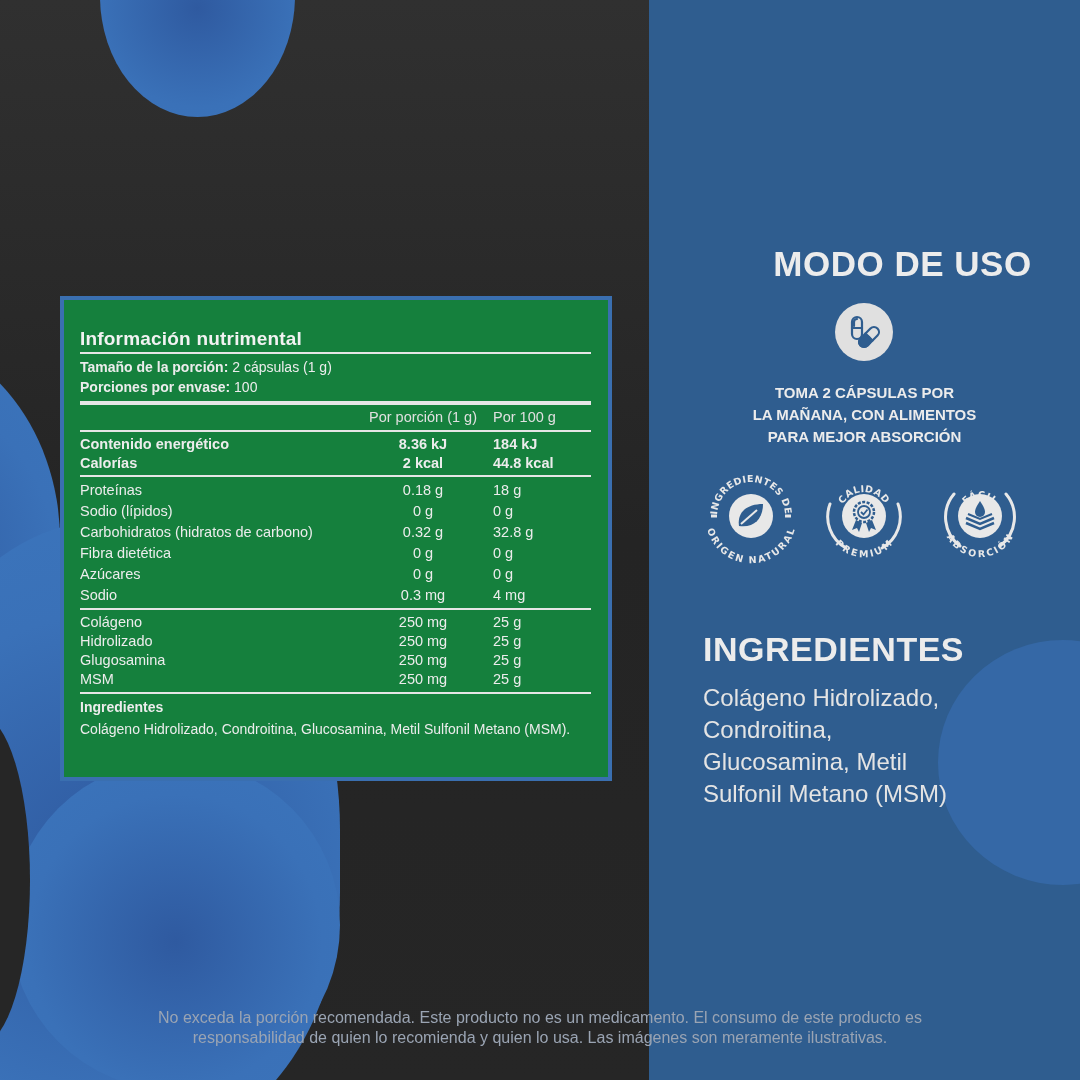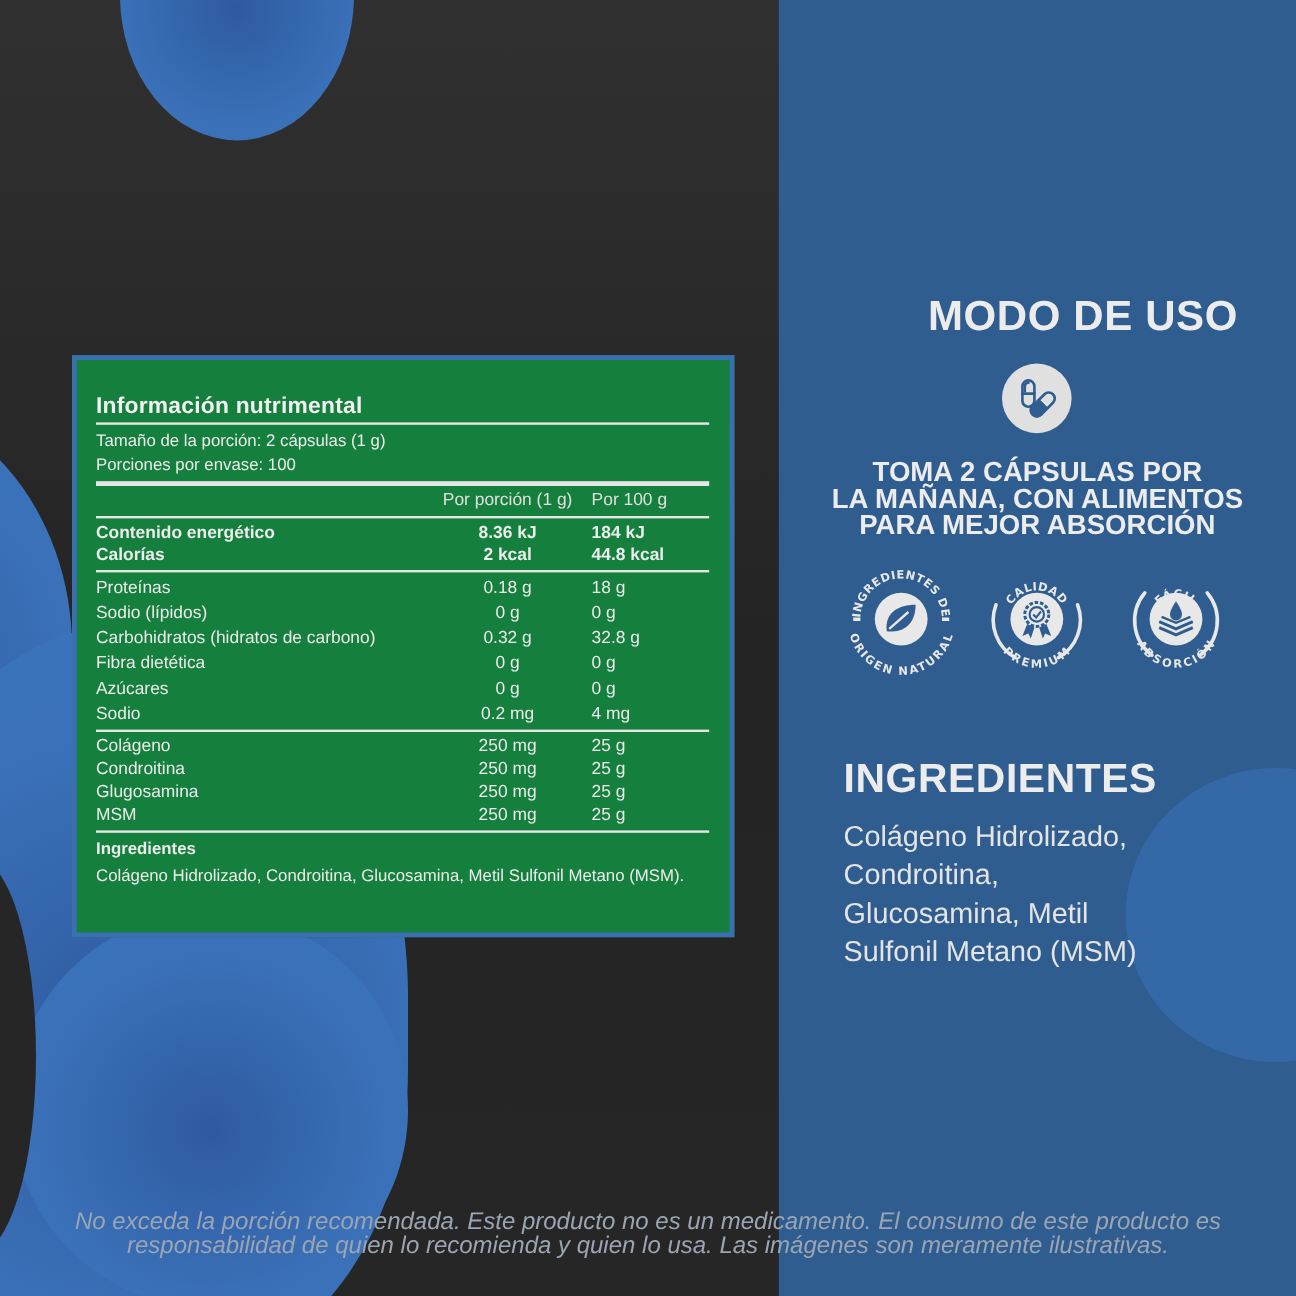--- a/index.html
+++ b/index.html
@@ -37,21 +37,21 @@
     position: absolute; left: 60px; top: 296px; width: 552px; height: 485px;
     background: #15803d;
     border: 4px solid #3a6fb0;
   }
   .panel-inner { position: absolute; left: 16px; top: 28px; width: 511px; }
   .nt-title { font-size: 19px; font-weight: bold; color: #f2f2f2; letter-spacing: 0.2px; line-height: 22px; }
   .rule-thin { height: 2px; background: #e6e6e6; margin: 2px 0 3px; }
   .rule-thick { height: 4px; background: #e6e6e6; margin: 4px 0 2px; }
   .rule-mid { height: 2px; background: #e6e6e6; margin: 3px 0 3px; }
   .meta-line { font-size: 14px; line-height: 20px; color: #ececec; }
-  .meta-line b { font-weight: normal; }
+  .meta-line b { font-weight: bold; }
   .row { display: flex; font-size: 14.5px; line-height: 21px; color: #ececec; }
   .row.tight { line-height: 19px; }
   .row .c1 { flex: 1; }
   .row .c2 { width: 140px; text-align: center; }
   .row .c3 { width: 98px; text-align: left; }
   .row.bold { font-weight: bold; }
   .row.hdr { font-size: 14.5px; color: #e0e0e0; }
   .ing-head { font-size: 14px; font-weight: bold; margin-top: 4px; line-height: 19px; }
   .ing-text { font-size: 14px; line-height: 21px; margin-top: 2px; }
 
@@ -59,32 +59,32 @@
   .modo-title {
     position: absolute; left: 649px; width: 507px; top: 244px; text-align: center;
     font-size: 35px; font-weight: bold; color: #ececec; letter-spacing: 0.5px;
   }
   .pill-circle {
     position: absolute; left: 835px; top: 303px; width: 58px; height: 58px; border-radius: 50%;
     background: #e0e0e0; display: flex; align-items: center; justify-content: center;
   }
   .usage-text {
     position: absolute; left: 649px; width: 431px; top: 382px; text-align: center;
-    font-size: 23px; font-weight: bold; line-height: 22px; color: #ececec;
+    font-size: 15px; font-weight: bold; line-height: 22px; color: #ececec;
   }
   .badge { position: absolute; top: 468px; width: 96px; height: 96px; }
   .ingr-title {
     position: absolute; left: 703px; top: 630px; font-size: 34px; font-weight: bold; color: #ececec; letter-spacing: 0.5px;
   }
   .ingr-text {
     position: absolute; left: 703px; top: 682px; width: 330px; font-size: 24px; line-height: 32px; color: #e4e4e4;
   }
   .disclaimer {
     position: absolute; left: 60px; width: 960px; top: 1008px; text-align: center;
-    font-size: 20px; line-height: 20px; color: #9aa4b3; font-style: italic;
+    font-size: 16px; line-height: 20px; color: #9aa4b3;
   }
 </style>
 </head>
 <body>
 
 <div class="left-bg">
   <div class="blob blob-top"></div>
   <div class="blob blob-left-a"></div>
   <div class="blob blob-left-b"></div>
   <div class="blob blob-left-c"></div>
@@ -146,32 +146,32 @@
       <span class="c2">0 g</span>
       <span class="c3">0 g</span>
     </div>
     <div class="row">
       <span class="c1">Azúcares</span>
       <span class="c2">0 g</span>
       <span class="c3">0 g</span>
     </div>
     <div class="row">
       <span class="c1">Sodio</span>
-      <span class="c2">0.2 mg</span>
+      <span class="c2">0.3 mg</span>
       <span class="c3">4 mg</span>
     </div>
     <div class="rule-thin"></div>
 
     <div class="row tight">
       <span class="c1">Colágeno</span>
       <span class="c2">250 mg</span>
       <span class="c3">25 g</span>
     </div>
     <div class="row tight">
-      <span class="c1">Condroitina</span>
+      <span class="c1">Hidrolizado</span>
       <span class="c2">250 mg</span>
       <span class="c3">25 g</span>
     </div>
     <div class="row tight">
       <span class="c1">Glugosamina</span>
       <span class="c2">250 mg</span>
       <span class="c3">25 g</span>
     </div>
     <div class="row tight">
       <span class="c1">MSM</span>

